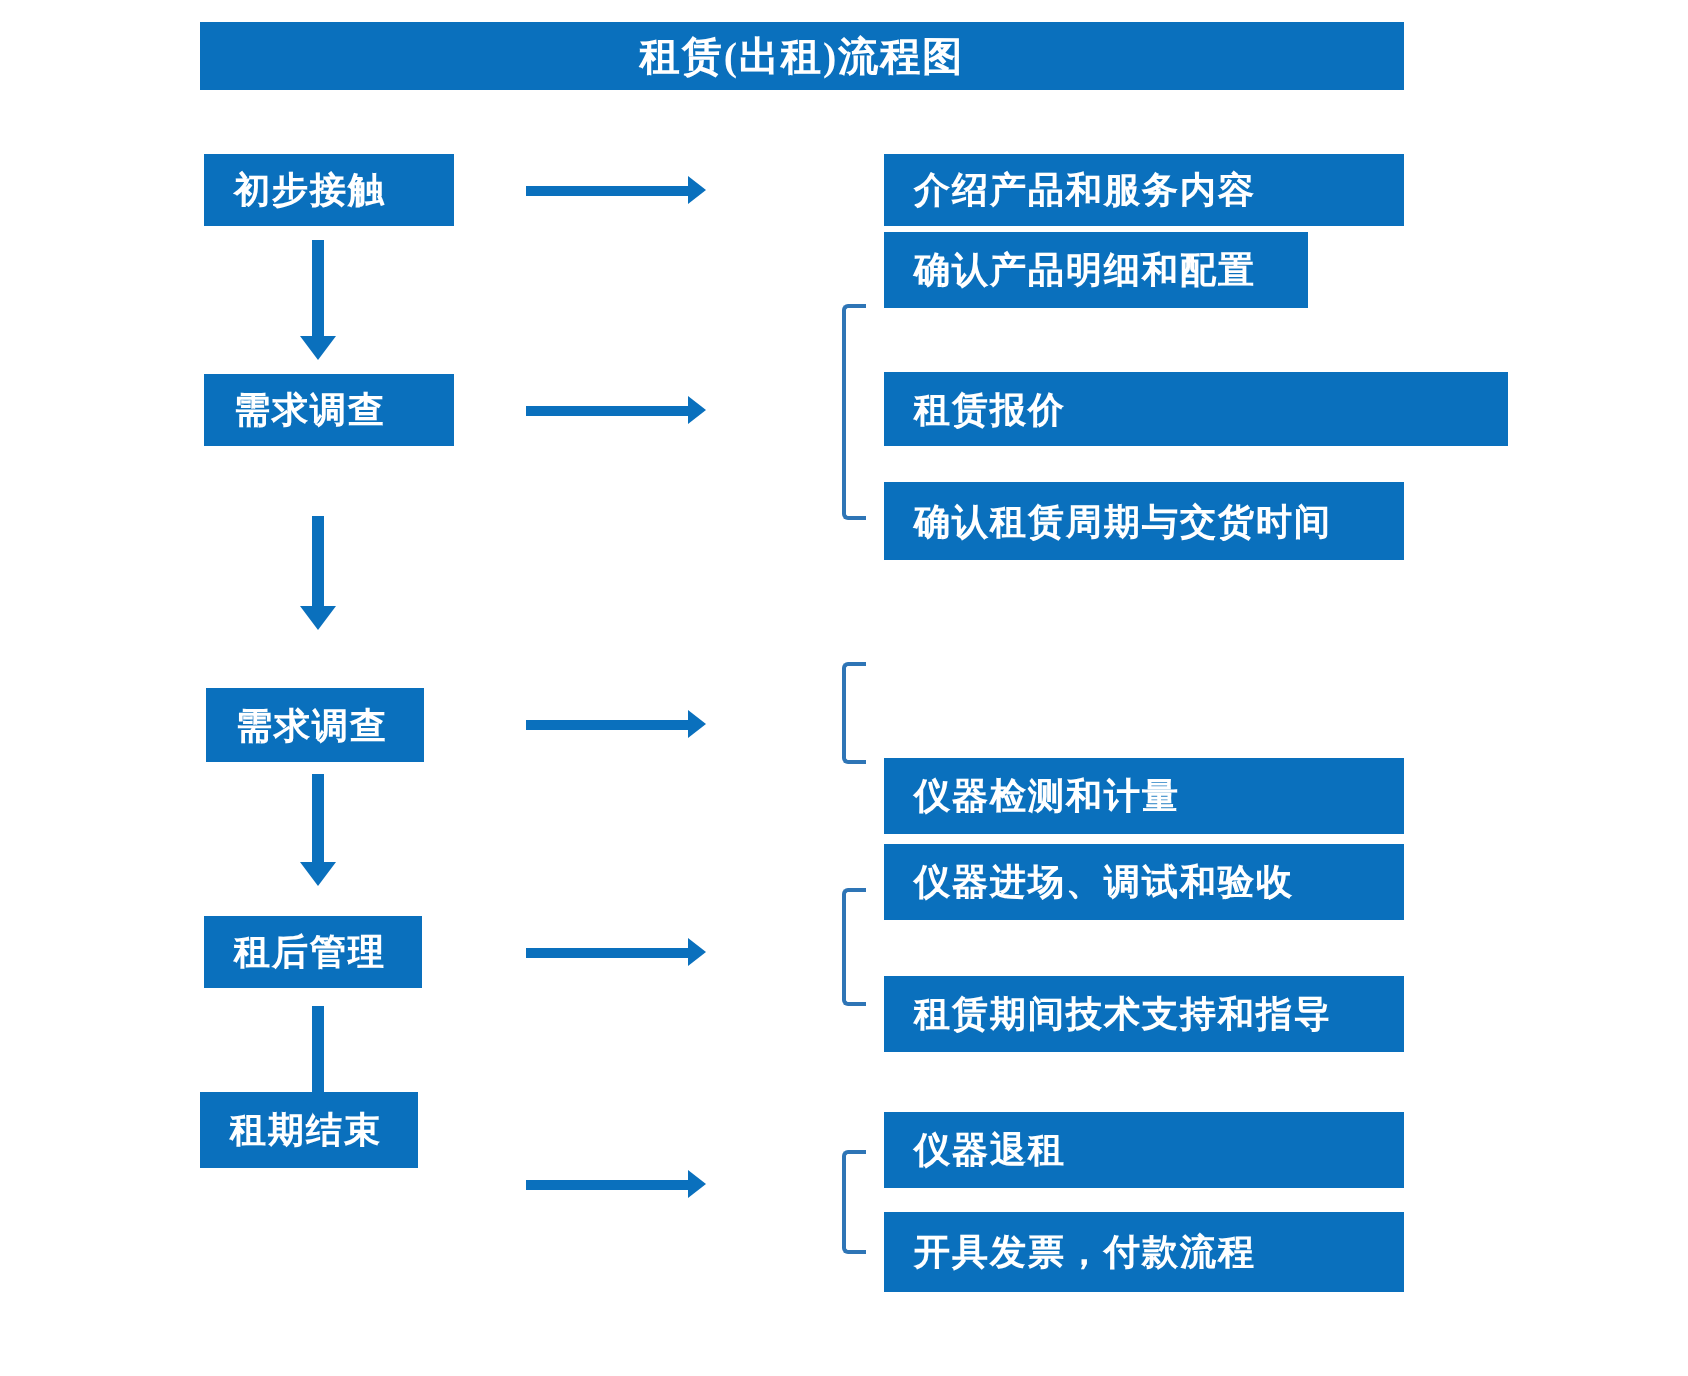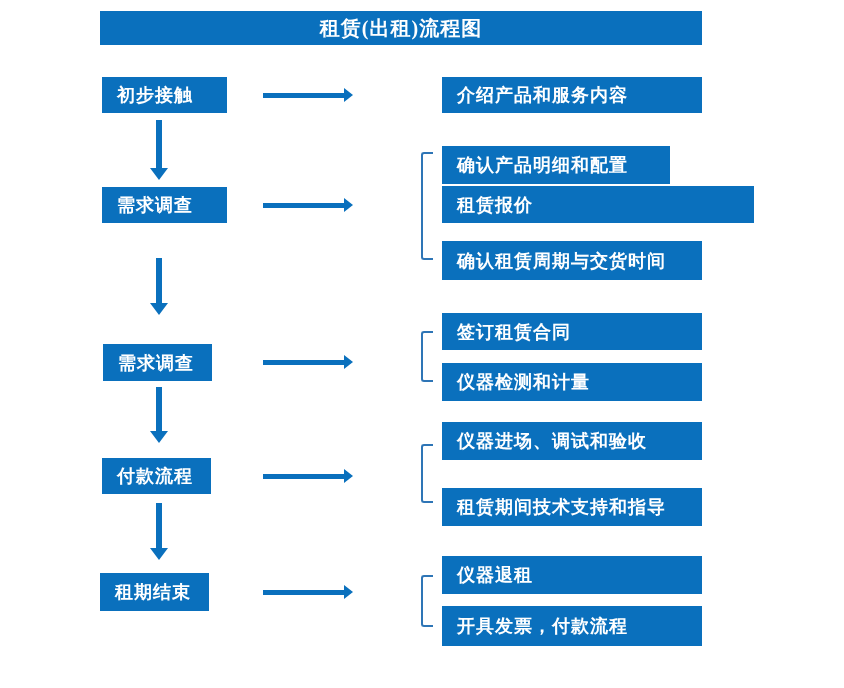--- a/index.html
+++ b/index.html
@@ -40,31 +40,30 @@
 </head>
 <body>
 
 <div class="canvas">
 
   <div class="title-bar">租赁(出租)流程图</div>
 
   <div class="box" style="left:102px;top:77px;width:125px;height:36px">初步接触</div>
   <div class="box" style="left:102px;top:187px;width:125px;height:36px">需求调查</div>
   <div class="box" style="left:103px;top:344px;width:109px;height:37px">需求调查</div>
-  <div class="box" style="left:102px;top:458px;width:109px;height:36px">付款流程</div>
-  <div class="box" style="left:100px;top:573px;width:109px;height:38px">租期结束</div>
+  <div class="box" style="left:102px;top:458px;width:109px;height:36px">租后管理</div>
+  <div class="box" style="left:100px;top:546px;width:109px;height:38px">租期结束</div>
 
   <div class="box" style="left:442px;top:77px;width:260px;height:36px">介绍产品和服务内容</div>
 
-  <div class="box" style="left:442px;top:146px;width:228px;height:38px">确认产品明细和配置</div>
+  <div class="box" style="left:442px;top:116px;width:212px;height:38px">确认产品明细和配置</div>
   <div class="box" style="left:442px;top:186px;width:312px;height:37px">租赁报价</div>
   <div class="box" style="left:442px;top:241px;width:260px;height:39px">确认租赁周期与交货时间</div>
 
-  <div class="box" style="left:442px;top:313px;width:260px;height:37px">签订租赁合同</div>
-  <div class="box" style="left:442px;top:363px;width:260px;height:38px">仪器检测和计量</div>
+  <div class="box" style="left:442px;top:379px;width:260px;height:38px">仪器检测和计量</div>
 
   <div class="box" style="left:442px;top:422px;width:260px;height:38px">仪器进场、调试和验收</div>
   <div class="box" style="left:442px;top:488px;width:260px;height:38px">租赁期间技术支持和指导</div>
 
   <div class="box" style="left:442px;top:556px;width:260px;height:38px">仪器退租</div>
   <div class="box" style="left:442px;top:606px;width:260px;height:40px">开具发票，付款流程</div>
 
   <div class="h-arrow" style="left:263px;top:88px">
       <div class="shaft"></div>
       <div class="head"></div>

